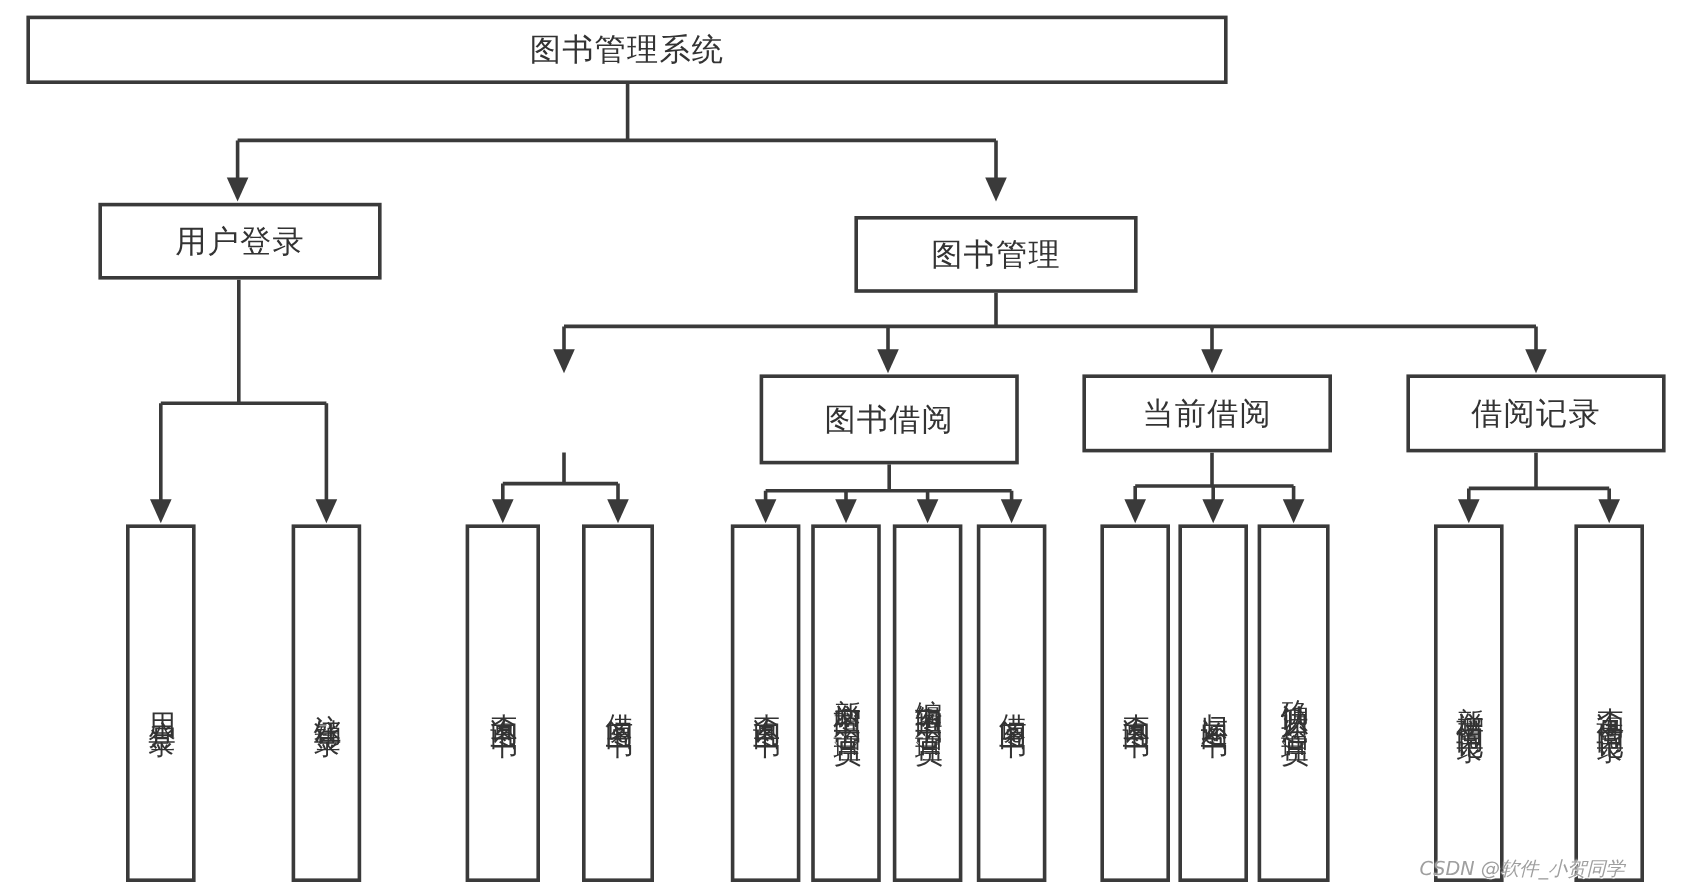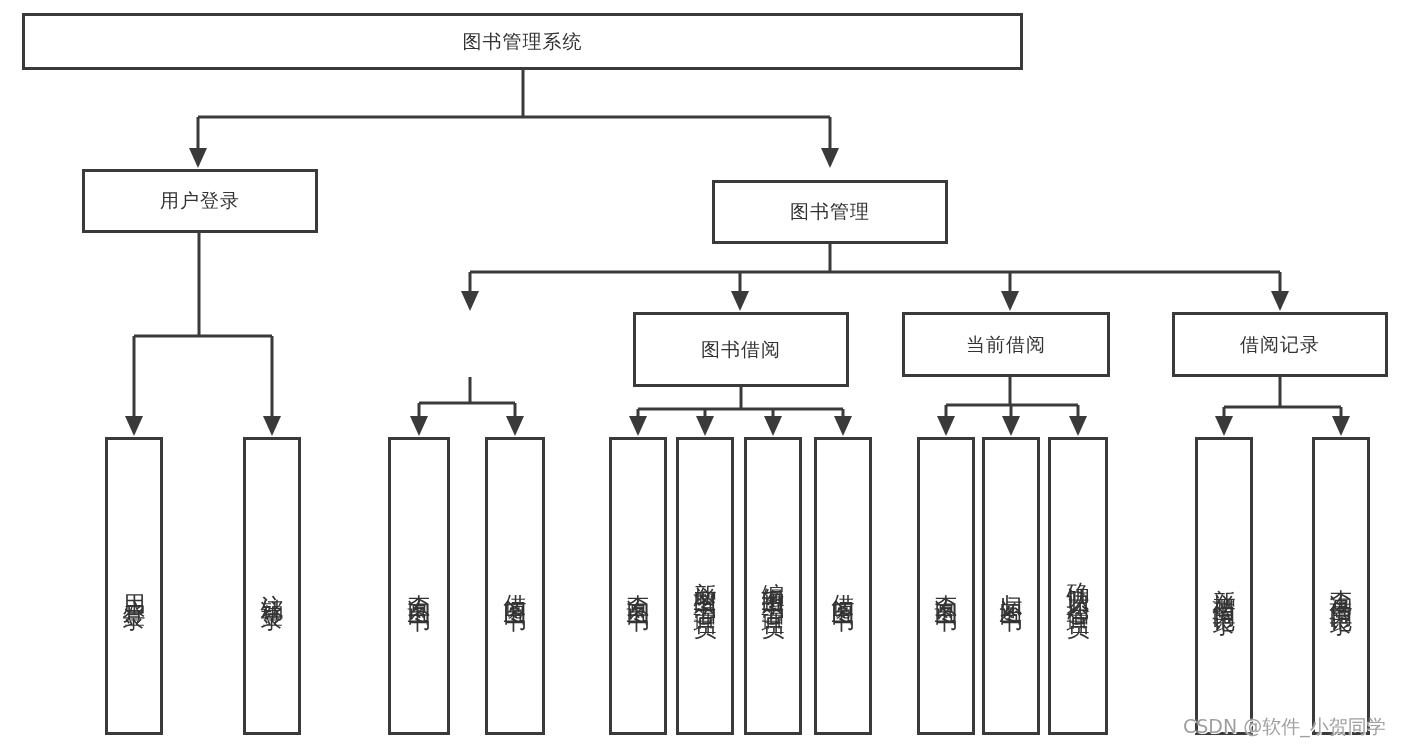--- a/index.html
+++ b/index.html
@@ -34,38 +34,39 @@
   svg.connectors polygon { fill: var(--line); }
   .node {
     position: absolute;
     background: var(--bg);
     border: 3px solid var(--line);
     display: flex;
     align-items: center;
     justify-content: center;
     color: var(--text);
   }
-  .h-node { font-size: 19px; letter-spacing: 1px; }
+  .h-node { font-size: 26px; letter-spacing: 1px; }
   .leaf {
     writing-mode: vertical-rl;
     text-orientation: mixed;
     font-size: 23px;
     letter-spacing: 5px;
     line-height: 1;
     padding: 4px 0;
   }
   .watermark {
     position: absolute;
     left: 1183px; top: 714px;
     width: 222px;
-    font-size: 19px;
+    font-size: 16px;
     color: var(--wm);
     text-shadow: 0 0 2px #ffffff, 1px 1px 0 #ffffff;
     white-space: nowrap;
     z-index: 5;
+    font-style: italic;
   }
 </style>
 </head>
 <body>
 
 <div class="canvas">
 
   <svg class="connectors" viewBox="0 0 1405 747" xmlns="http://www.w3.org/2000/svg">
 
     <path d="M523 69 V117 M198 117 H830 M198 117 V154 M830 117 V154"></path>

